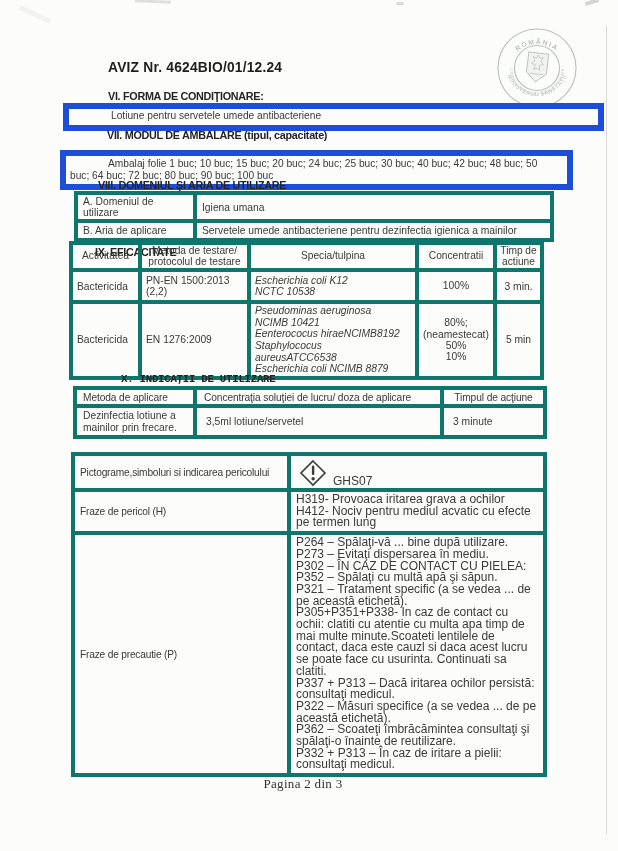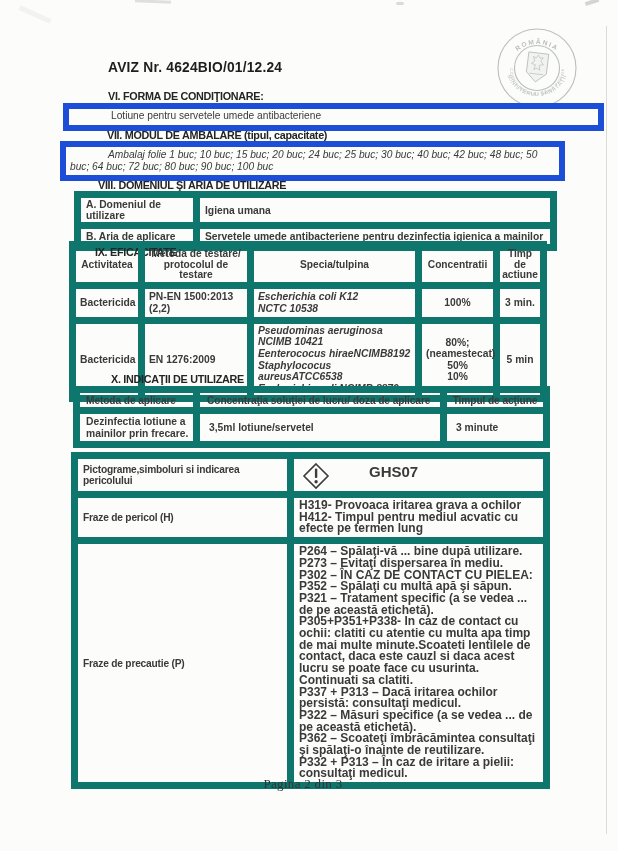--- a/index.html
+++ b/index.html
@@ -28,31 +28,31 @@
   .st-arms-d{ stroke:#8a948d; fill:none; stroke-width:.7; }
 
   .title { position:absolute; left:108px; top:60px; font-size:13.8px; font-weight:bold;
     letter-spacing:.2px; color:#1e1e1e; }
 
   .h { position:absolute; font-size:10.8px; font-weight:bold; letter-spacing:-.3px; color:#242424; }
   .h-vi   { left:108px; top:90px;  }
   .h-vii  { left:107px; top:129px; }
   .h-viii { left:98px;  top:179px; }
   .h-ix   { left:95px;  top:230px;margin-top:16px; }
-  .h-x    { left:111px; top:373px; }
+  .h-x    { left:121px; top:373px;font-family:Liberation Mono, monospace; }
   .h-xi   { left:95px;  top:441px; }
 
   .box { position:absolute; border:6px solid #1d4ed8; background:transparent;
     font-size:10.2px; line-height:12.4px; color:#3a3a3a; }
   .box-vi  { left:63px; top:103px; width:487px; height:15px; padding-left:42px; padding-top:1px; }
-  .box-vii { left:60px; top:141px; width:485px; height:26px; padding:2px 4px 0 4px; text-indent:38px;font-style:italic; }
+  .box-vii { left:60px; top:150px; width:485px; height:26px; padding:2px 12px 0 4px; text-indent:38px; }
 
   table.tbl { position:absolute; border-collapse:collapse; table-layout:fixed;
     font-size:10.3px; color:#3a3a3a; }
-  .tbl th, .tbl td { border:7px solid #0f766e; font-weight:bold; padding:1px 4px;
+  .tbl th, .tbl td { border:4px solid #0f766e; font-weight:normal; padding:1px 4px;
     vertical-align:middle; }
 
   .tbl-viii { left:74px; top:191px; width:476px; }
   .tbl-viii td { height:13px; padding-left:5px; }
 
   .tbl-ix { left:69px; top:241px; width:471px;border-radius:7px; }
   .tbl-ix th { font-size:10.2px; text-align:center; line-height:10.6px; height:21px; padding:1px 2px; }
   .tbl-ix .r1 td { height:26px; }
   .tbl-ix .r2 td { height:69px; }
   .c-act { padding-left:7px; }
@@ -75,21 +75,21 @@
   .tbl-xi { left:71px; top:452px; width:472px; }
   .tbl-xi td { padding:2px 5px; }
   .xi-r1 td { height:28px; }
   .xi-r2 td { height:31px; }
   .xi-r3 td { height:223px; }
   .xi-label { vertical-align:top; padding-top:7px; font-size:10.2px; letter-spacing:-.2px; }
   .xi-label-mid { vertical-align:middle; }
   .xi-label-p { vertical-align:top; padding-top:130px; }
   .xi-picto-cell { position:relative; }
   .ghs-diamond { position:absolute; left:7px; top:2px; }
-  .ghs-code { position:absolute; left:42px; top:4px; font-size:15px;margin-left:33px; }
+  .ghs-code { position:absolute; left:42px; top:18px; font-size:12px; }
   .xi-lines { font-size:12px; line-height:11.7px; }
   .xi-lines div { margin:0; }
 
   .footer { position:absolute; left:0; right:12px; top:776px; text-align:center;
     font-family:"Liberation Serif", serif; font-size:13px; color:#333; letter-spacing:.3px; }
 </style>
 </head>
 <body>
 
 <div class="page">
@@ -235,21 +235,21 @@
           <rect x="13.9" y="7.5" width="2.4" height="9.5" rx="1" fill="#3c3c3c"></rect>
           <circle cx="15.1" cy="20.8" r="1.7" fill="#3c3c3c"></circle>
         </svg>
         <span class="ghs-code">GHS07</span>
       </td>
     </tr>
     <tr class="xi-r2">
       <td class="xi-label xi-label-mid">Fraze de pericol (H)</td>
       <td class="xi-lines">
         <div>H319- Provoaca iritarea grava a ochilor</div>
-        <div>H412- Timpul pentru mediul acvatic cu efecte pe termen lung</div>
+        <div>H412- Nociv pentru mediul acvatic cu efecte pe termen lung</div>
       </td>
     </tr>
     <tr class="xi-r3">
       <td class="xi-label xi-label-p">Fraze de precautie (P)</td>
       <td class="xi-lines">
         <div>P264 – Spălaţi-vă ... bine după utilizare.</div>
         <div>P273 – Evitaţi dispersarea în mediu.</div>
         <div>P302 – ÎN CAZ DE CONTACT CU PIELEA:</div>
         <div>P352 – Spălaţi cu multă apă şi săpun.</div>
         <div>P321 – Tratament specific (a se vedea ... de pe această etichetă).</div>

